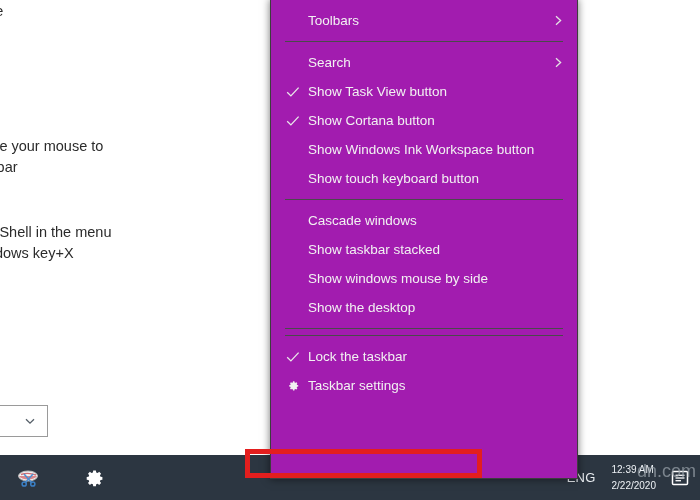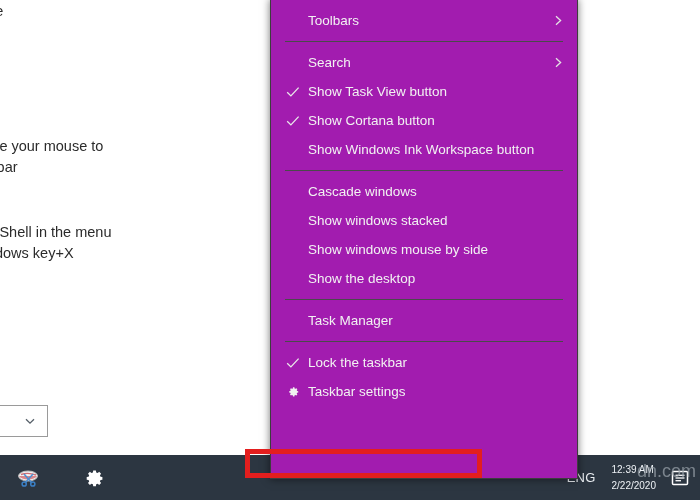--- a/index.html
+++ b/index.html
@@ -226,37 +226,37 @@
         <span class="check">
           <svg width="14" height="12" viewBox="0 0 14 12">
             <path d="M1.2 6.2 L4.9 9.9 L12.6 1.6" fill="none" stroke="#e9e9e9" stroke-width="1.3"></path>
           </svg>
         </span>
         <span class="label">Show Cortana button</span>
       </div>
       <div class="menu-item">
         <span class="label">Show Windows Ink Workspace button</span>
       </div>
+      <div class="menu-item">
+        <span class="label">Show touch keyboard button</span>
+      </div>
       <div class="menu-sep"></div>
       <div class="menu-item">
         <span class="label">Cascade windows</span>
       </div>
       <div class="menu-item">
-        <span class="label">Show windows stacked</span>
+        <span class="label">Show taskbar stacked</span>
       </div>
       <div class="menu-item">
         <span class="label">Show windows mouse by side</span>
       </div>
       <div class="menu-item">
         <span class="label">Show the desktop</span>
       </div>
       <div class="menu-sep"></div>
-      <div class="menu-item">
-        <span class="label">Task Manager</span>
-      </div>
       <div class="menu-sep"></div>
       <div class="menu-item">
         <span class="check">
           <svg width="14" height="12" viewBox="0 0 14 12">
             <path d="M1.2 6.2 L4.9 9.9 L12.6 1.6" fill="none" stroke="#e9e9e9" stroke-width="1.3"></path>
           </svg>
         </span>
         <span class="label">Lock the taskbar</span>
       </div>
       <div class="menu-item">

